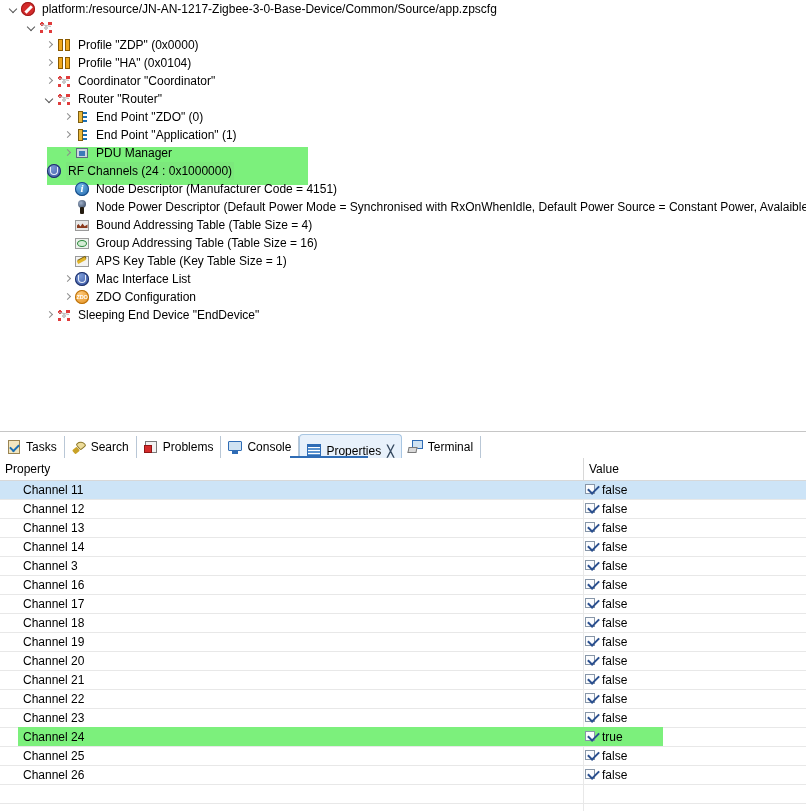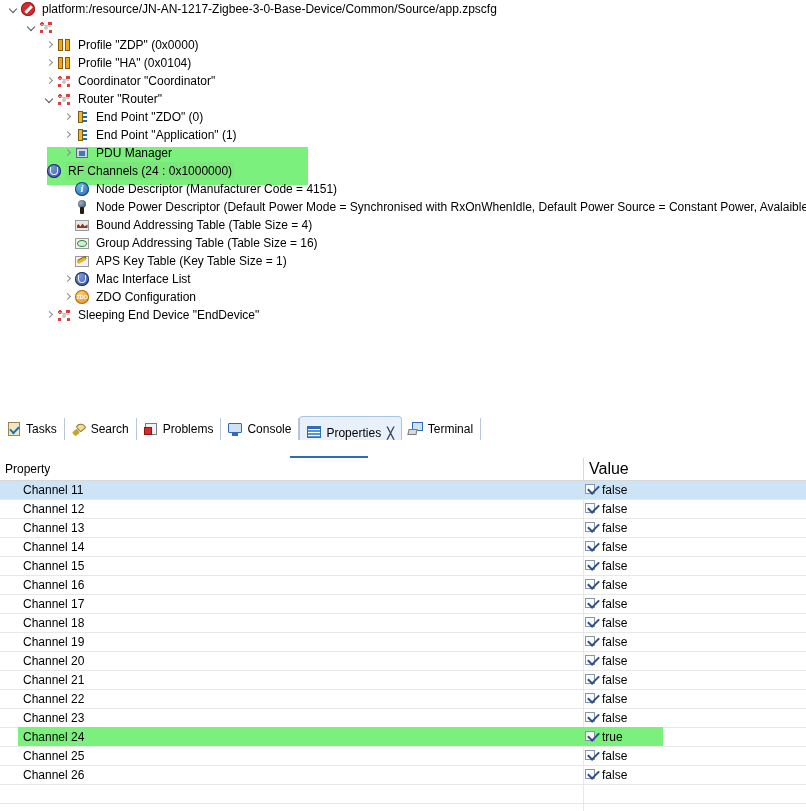--- a/index.html
+++ b/index.html
@@ -329,21 +329,21 @@
   
   #tab-sash {
     position: absolute;
     left: 0; top: 431px;
     width: 806px; height: 2px;
     background: #ffffff;
     border-top: 1px solid #c6c6c6;
   }
   #tab-bar {
     position: absolute;
-    left: 0; top: 416px;
+    left: 0; top: 434px;
     width: 806px; height: 24px;
     background: #ffffff;
     display: flex;
     align-items: flex-end;
   }
   .tab {
     position: relative;
     height: 22px;
     display: flex;
     align-items: center;
@@ -516,21 +516,21 @@
   #prop-header .col-prop {
     position: absolute;
     left: 5px; top: 0;
     line-height: 22px;
     font-size: 12px;
   }
   #prop-header .col-val {
     position: absolute;
     left: 589px; top: 0;
     line-height: 22px;
-    font-size: 16px;
+    font-size: 12px;
   }
   #prop-header .hdr-div {
     position: absolute;
     left: 583px; top: 0;
     width: 1px; height: 22px;
     background: #d8d8d8;
   }
   .prop-row {
     position: relative;
     height: 18px;
@@ -761,21 +761,21 @@
         <span class="pval">false</span>
       </div>
       <div class="prop-row">
         <span class="vdiv"></span>
         <span class="pname">Channel 14</span>
         <span class="chk"></span>
         <span class="pval">false</span>
       </div>
       <div class="prop-row">
         <span class="vdiv"></span>
-        <span class="pname">Channel 15</span>
+        <span class="pname">Channel 3</span>
         <span class="chk"></span>
         <span class="pval">false</span>
       </div>
       <div class="prop-row">
         <span class="vdiv"></span>
         <span class="pname">Channel 16</span>
         <span class="chk"></span>
         <span class="pval">false</span>
       </div>
       <div class="prop-row">

